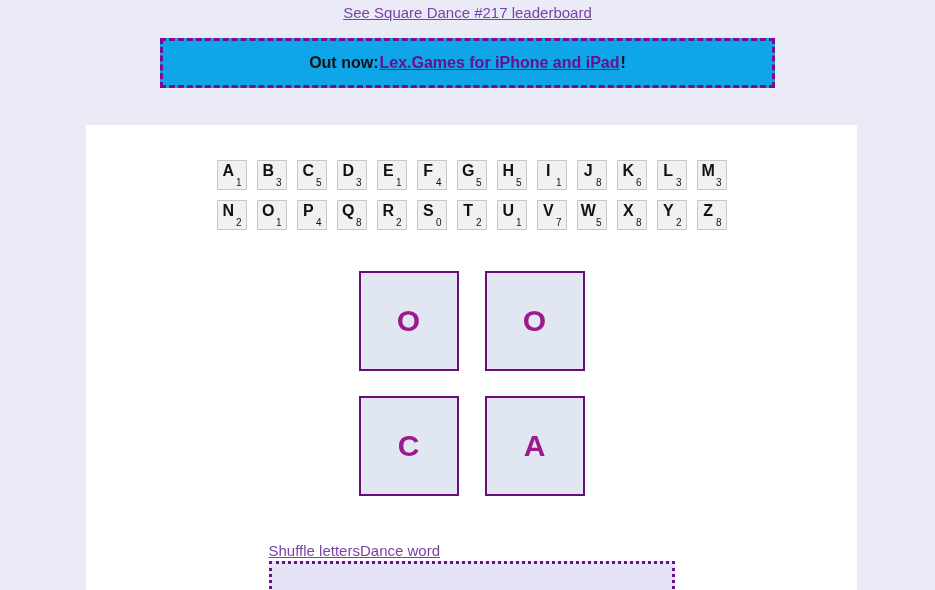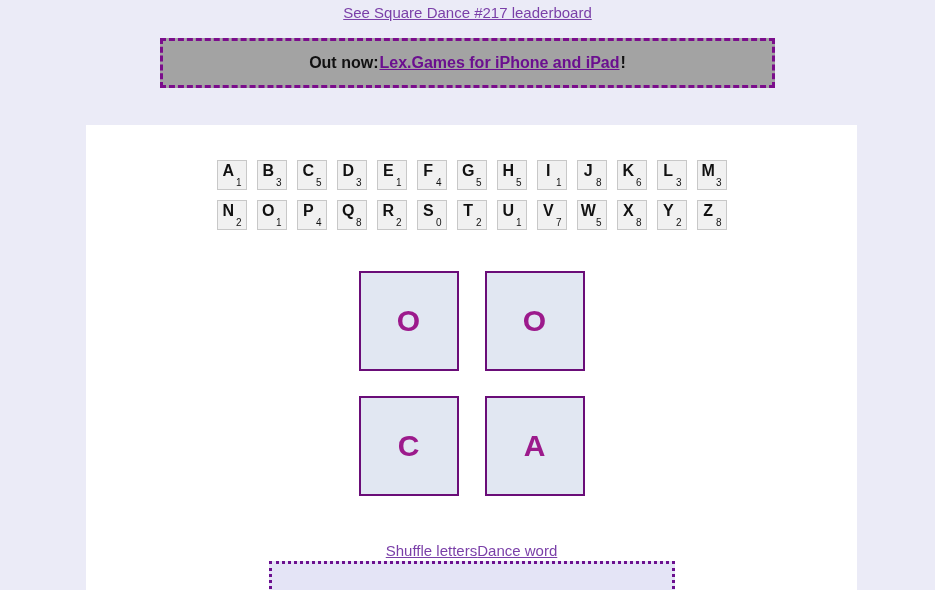--- a/index.html
+++ b/index.html
@@ -37,21 +37,21 @@
     color: #7c3fa6;
   }
 
   
   .promo-wrap {
     margin-top: 15px;
     padding: 0 160px;
   }
   .promo {
     border: 3px dashed #7b0d8c;
-    background: #a3a3a3;
+    background: #0ea5e9;
     height: 44px;
     display: flex;
     align-items: center;
     justify-content: center;
     font-size: 16px;
     font-weight: bold;
     color: #111;
   }
   .promo a {
     color: #6b0f8f;
@@ -126,21 +126,21 @@
     font-size: 30px;
     font-weight: bold;
     color: #9c1a8c;
     box-sizing: border-box;
     cursor: pointer;
   }
 
   
   .controls {
     display: flex;
-    justify-content: center;
+    justify-content: flex-start;
     width: 406px;
     margin: 46px auto 0 auto;
     font-size: 15px;
   }
   .controls a {
     color: #7a3fa8;
     text-decoration: underline;
   }
   .word-box {
     width: 406px;

